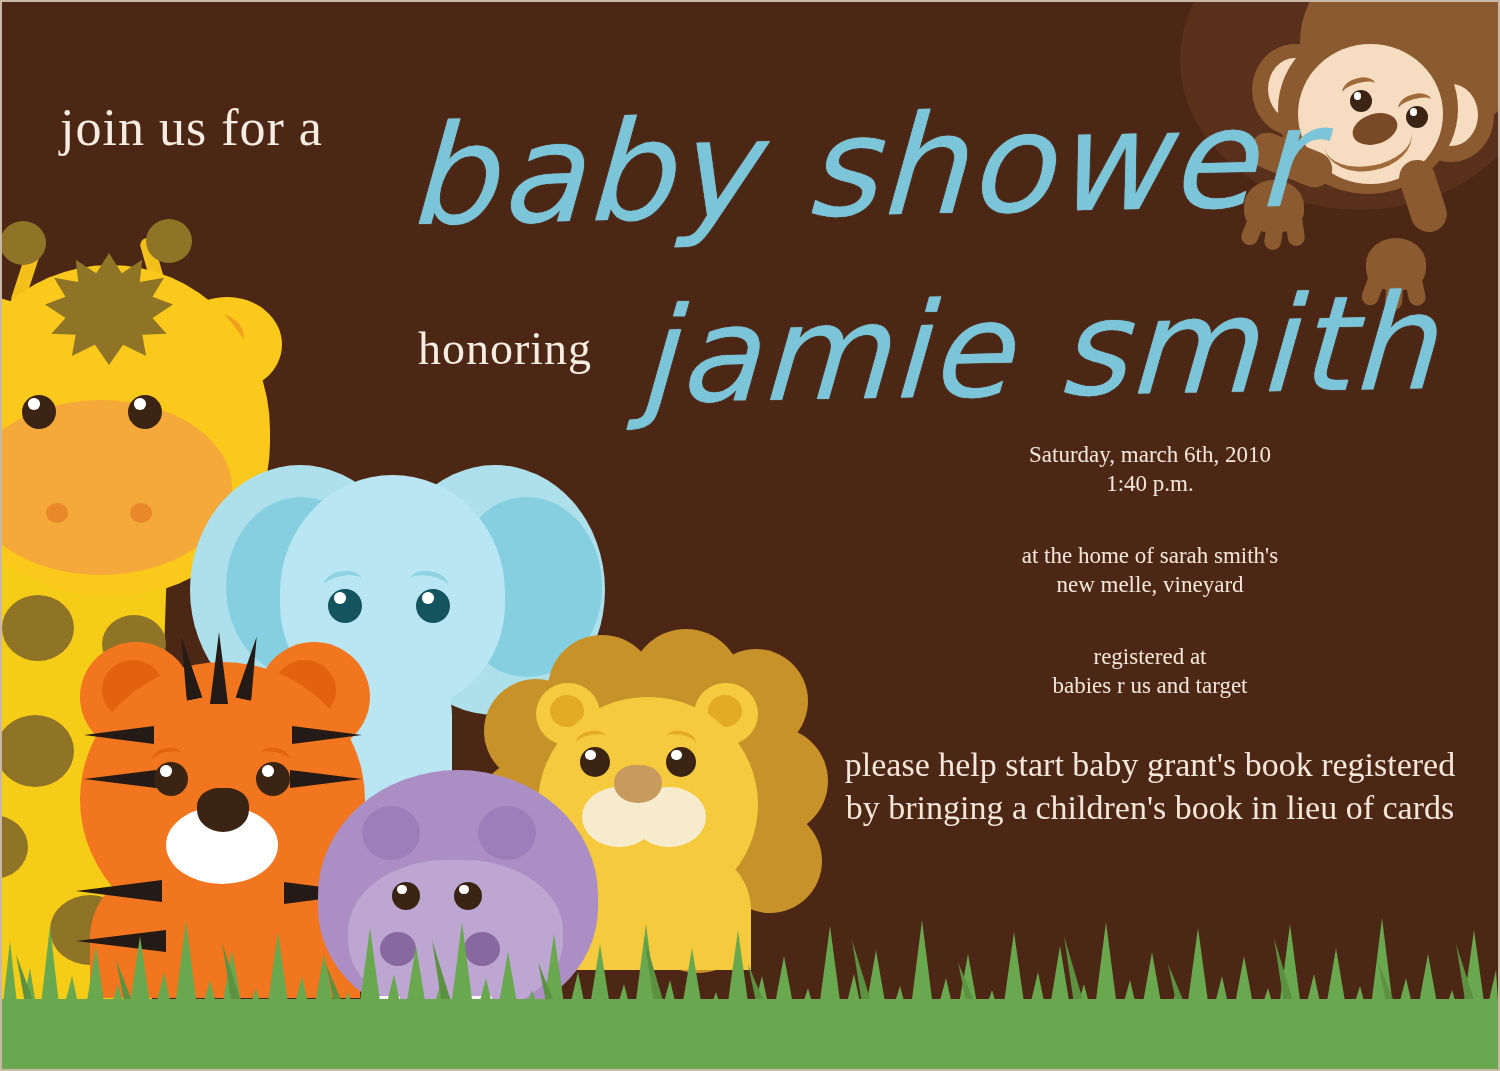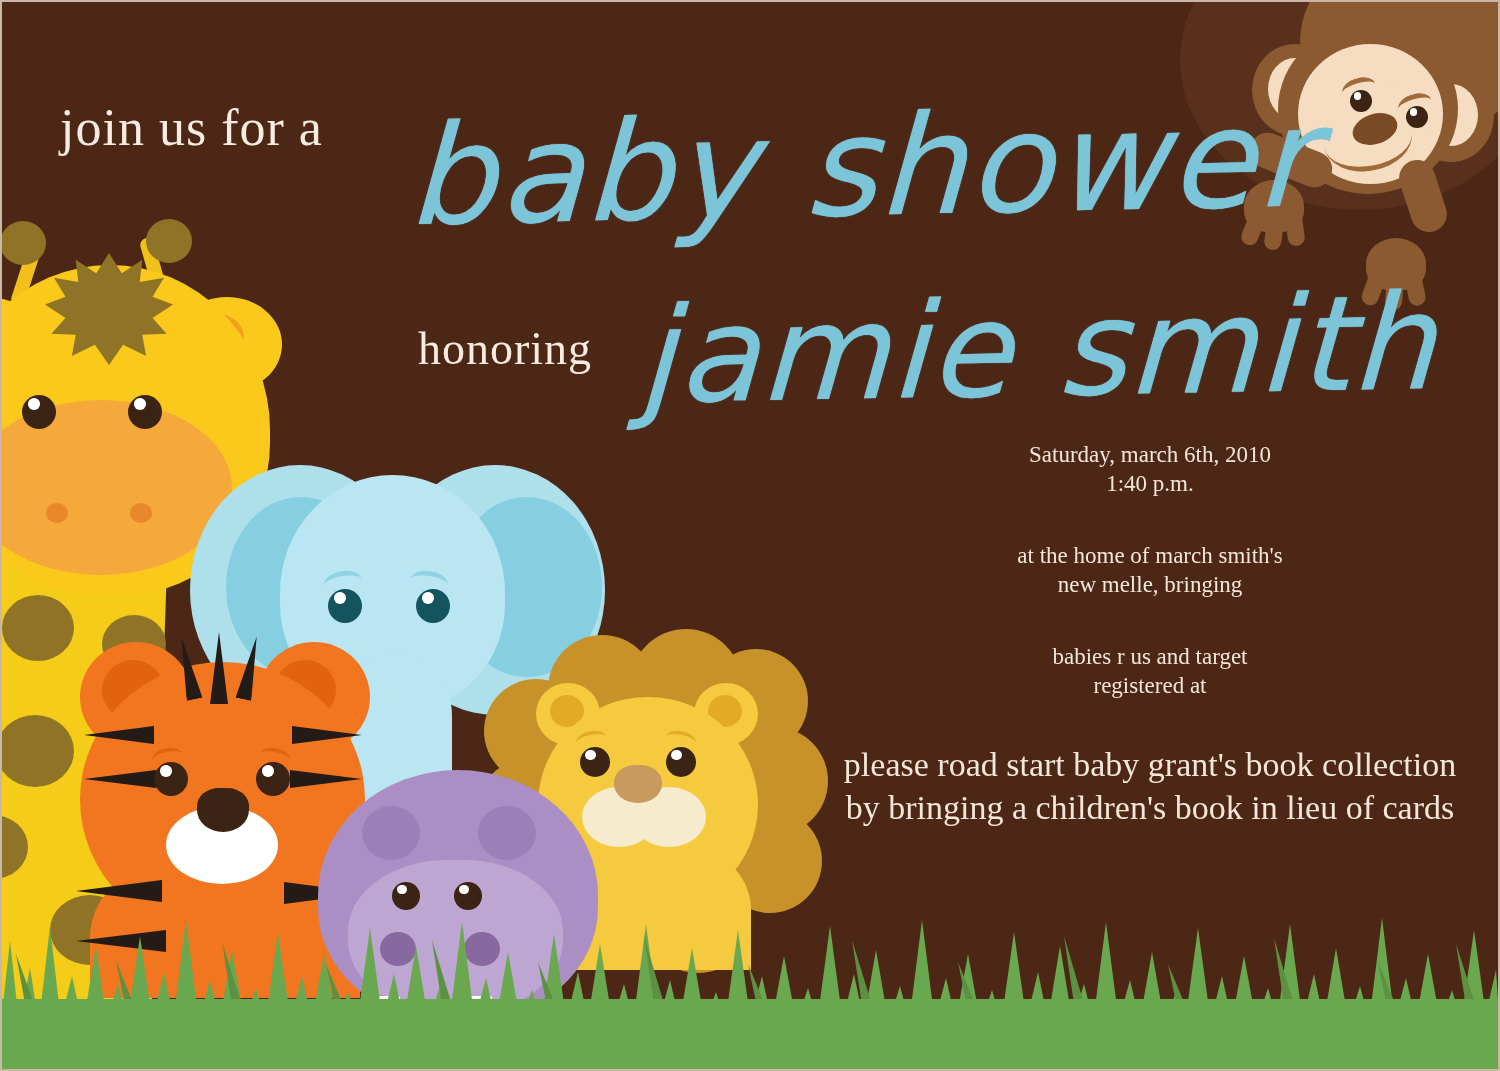--- a/index.html
+++ b/index.html
@@ -428,26 +428,26 @@
   <div id="title-baby-shower" class="script">baby shower</div>
   <div id="honoring" class="serif">honoring</div>
   <div id="title-name" class="script">jamie smith</div>
 
   <div id="details">
     <div class="grp" id="grp-when">
       <div class="ln">Saturday, march 6th, 2010</div>
       <div class="ln">1:40 p.m.</div>
     </div>
     <div class="grp" id="grp-where">
-      <div class="ln">at the home of march smith's</div>
-      <div class="ln">new melle, bringing</div>
+      <div class="ln">at the home of sarah smith's</div>
+      <div class="ln">new melle, vineyard</div>
     </div>
     <div class="grp" id="grp-registry">
+      <div class="ln">registered at</div>
       <div class="ln">babies r us and target</div>
-      <div class="ln">registered at</div>
     </div>
     <div class="grp" id="grp-closing">
-      <div class="ln">please road start baby grant's book collection</div>
+      <div class="ln">please help start baby grant's book registered</div>
       <div class="ln">by bringing a children's book in lieu of cards</div>
     </div>
   </div>
 
 </div>
 
 </body></html>

